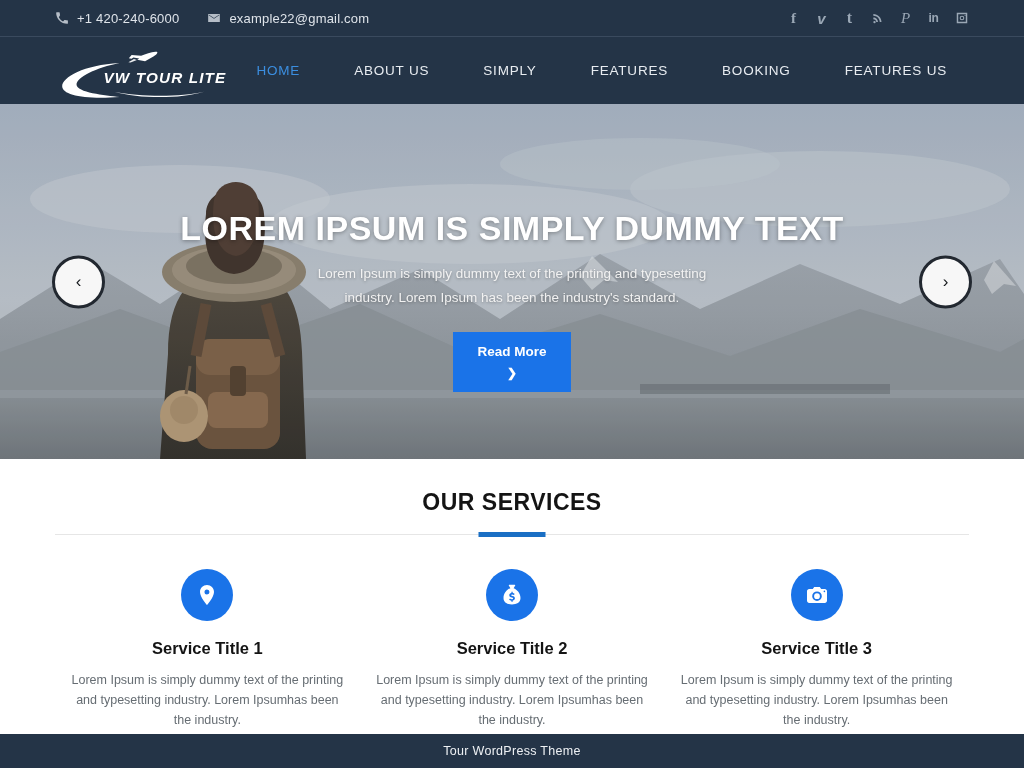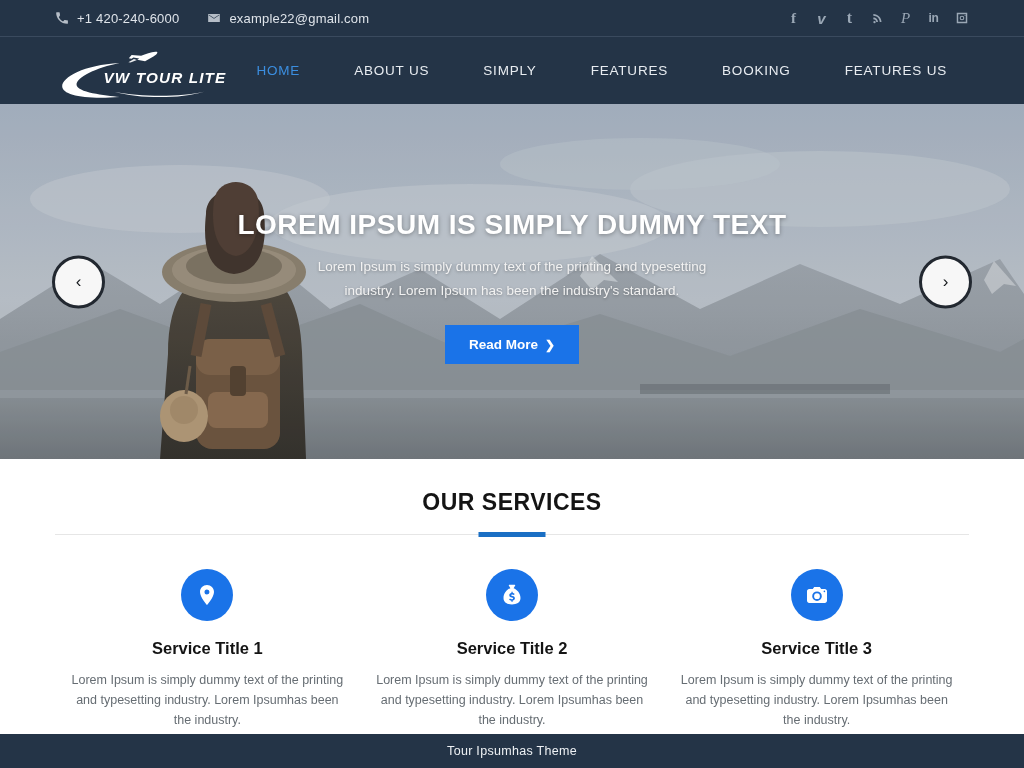--- a/index.html
+++ b/index.html
@@ -90,21 +90,21 @@
     position: absolute;
     top: 0; left: 0; right: 0; bottom: 0;
     display: flex; flex-direction: column;
     align-items: center;
     justify-content: flex-start;
     padding-top: 105px;
     z-index: 4;
   }
   .hero-title {
     color: #ffffff;
-    font-size: 28px;
+    font-size: 34px;
     font-weight: bold;
     letter-spacing: .5px;
     text-align: center;
     text-shadow: 0 1px 4px rgba(0,0,0,.35);
   }
   .hero-sub {
     color: #f2f2f2;
     font-size: 13.5px;
     line-height: 24px;
     text-align: center;
@@ -118,20 +118,21 @@
     color: #ffffff;
     border: none;
     font-family: inherit;
     font-size: 13.5px;
     font-weight: bold;
     padding: 12px 24px;
     cursor: pointer;
     display: inline-flex;
     align-items: center;
     gap: 7px;
+    flex-direction: column;
   }
   .btn-readmore .chev { font-size: 12px; }
 
   .hero-arrow {
     position: absolute;
     top: 50%; transform: translateY(-50%);
     width: 53px; height: 53px;
     border-radius: 50%;
     background: #f7f7f7;
     border: 3px solid #222830;
@@ -391,14 +392,14 @@
           </svg>
       </div>
       <div class="svc-name">Service Title 3</div>
       <div class="svc-desc">Lorem Ipsum is simply dummy text of the printing and typesetting industry. Lorem Ipsumhas been the industry.</div>
     </div>
 
   </div>
 </div>
 
 <div class="footer">
-  <div class="footer-text">Tour Ipsumhas Theme</div>
+  <div class="footer-text">Tour WordPress Theme</div>
 </div>
 
 </body></html>

